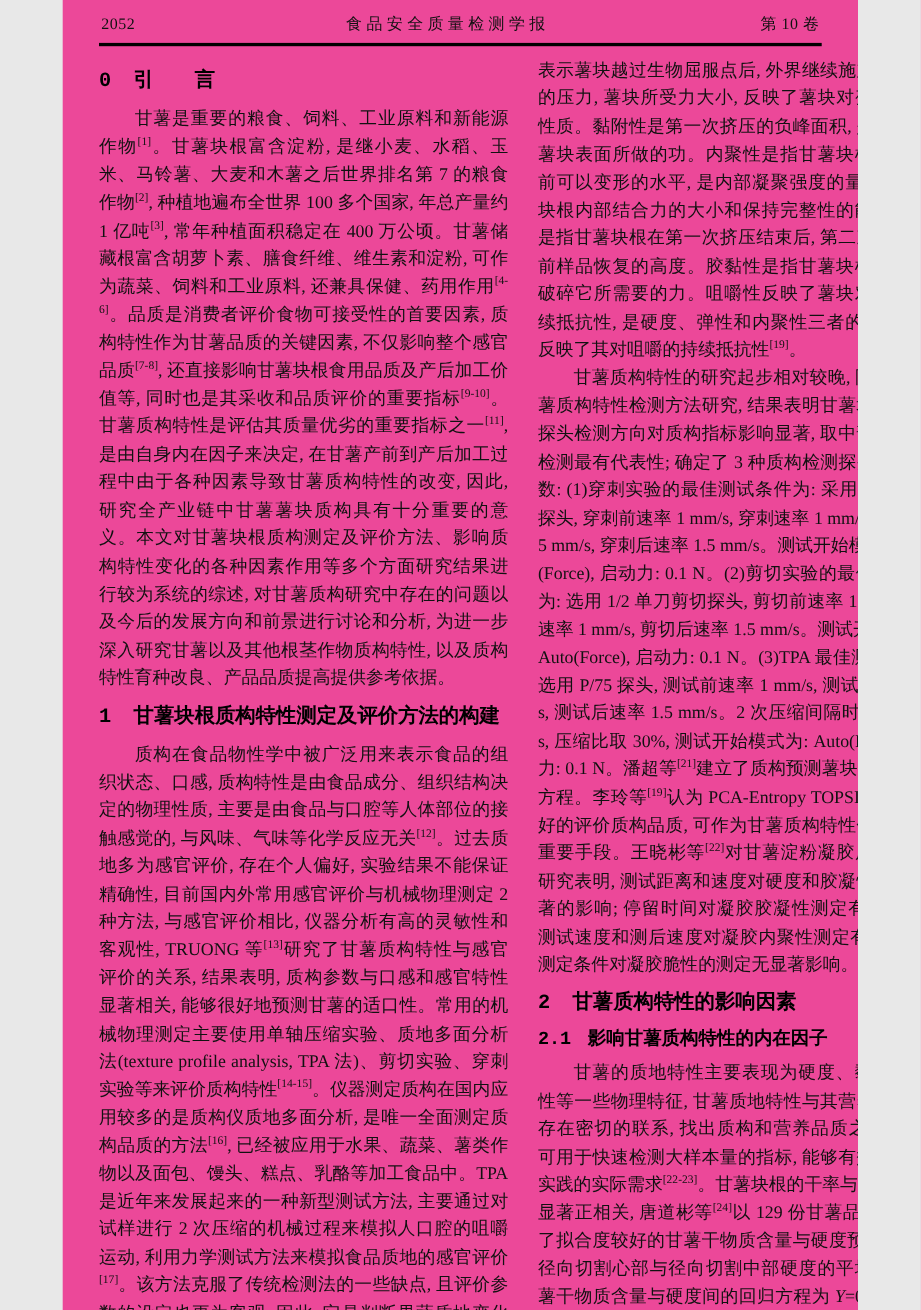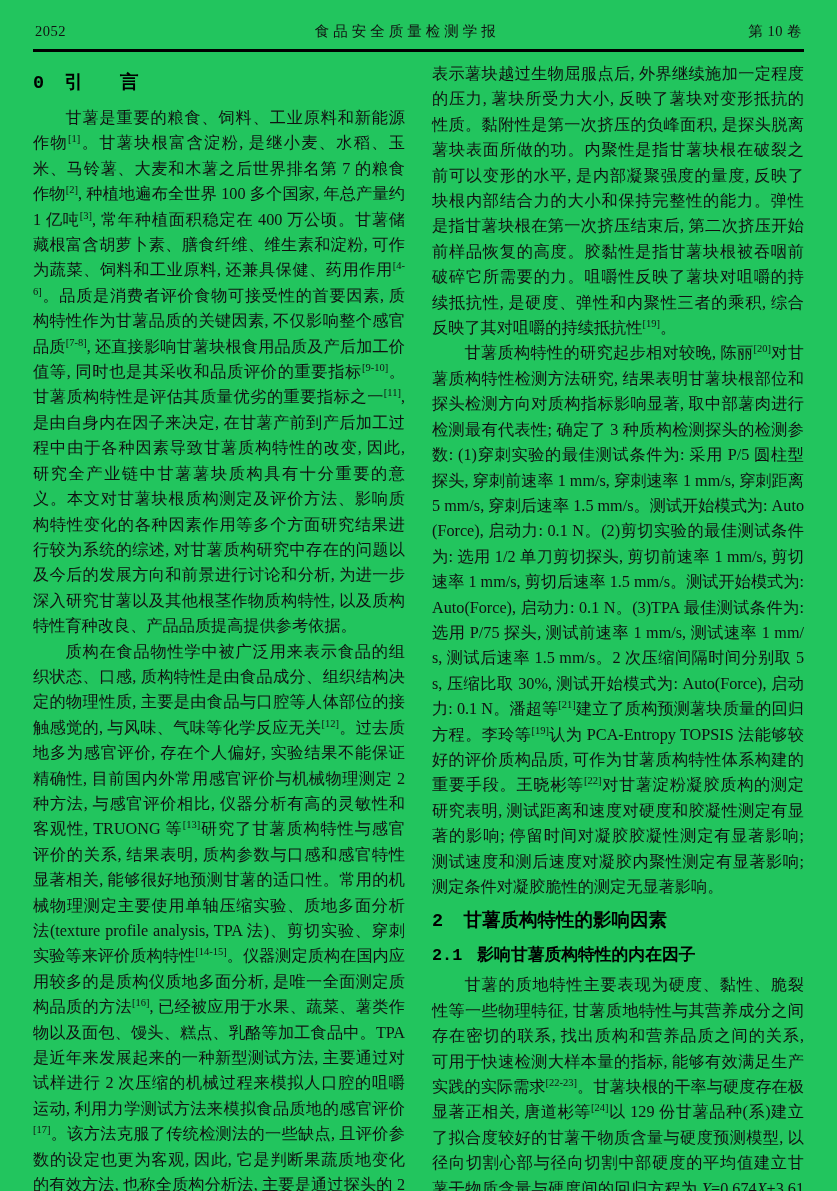--- a/index.html
+++ b/index.html
@@ -1,22 +1,22 @@
 <!DOCTYPE html>
 <html lang="zh"><head>
 <meta charset="utf-8">
 <style>
   html,body{margin:0;padding:0;background:#e8e8e8;}
   .page{
     position:relative;
-    width:837px;height:1191px;
+    width:723px;height:1191px;
     margin:0 auto;
-    background:#22c55e;
+    background:#ec4899;
     box-sizing:border-box;
-    padding:18px 33px 0 33px;
+    padding:8px 33px 0 33px;
     overflow:hidden;
     font-family:"Liberation Serif","DejaVu Serif",serif;
     color:#111111;
   }
   .page-header{
     display:flex;justify-content:space-between;align-items:baseline;
     font-size:14.5px;
     padding:4px 2px 6px 2px;
     letter-spacing:.5px;
   }
@@ -61,20 +61,21 @@
     <span class="journal">食品安全质量检测学报</span>
     <span>第 10 卷</span>
   </header>
 
   <hr class="header-rule">
 
   <main class="columns">
     <section class="col" id="col-left">
         <div class="heading h1"><span class="h-num">0</span><span>引　　言</span></div>
         <p class="para">甘薯是重要的粮食、饲料、工业原料和新能源作物<sup class="cite">[1]</sup>。甘薯块根富含淀粉, 是继小麦、水稻、玉米、马铃薯、大麦和木薯之后世界排名第 7 的粮食作物<sup class="cite">[2]</sup>, 种植地遍布全世界 100 多个国家, 年总产量约 1 亿吨<sup class="cite">[3]</sup>, 常年种植面积稳定在 400 万公顷。甘薯储藏根富含胡萝卜素、膳食纤维、维生素和淀粉, 可作为蔬菜、饲料和工业原料, 还兼具保健、药用作用<sup class="cite">[4-6]</sup>。品质是消费者评价食物可接受性的首要因素, 质构特性作为甘薯品质的关键因素, 不仅影响整个感官品质<sup class="cite">[7-8]</sup>, 还直接影响甘薯块根食用品质及产后加工价值等, 同时也是其采收和品质评价的重要指标<sup class="cite">[9-10]</sup>。甘薯质构特性是评估其质量优劣的重要指标之一<sup class="cite">[11]</sup>, 是由自身内在因子来决定, 在甘薯产前到产后加工过程中由于各种因素导致甘薯质构特性的改变, 因此, 研究全产业链中甘薯薯块质构具有十分重要的意义。本文对甘薯块根质构测定及评价方法、影响质构特性变化的各种因素作用等多个方面研究结果进行较为系统的综述, 对甘薯质构研究中存在的问题以及今后的发展方向和前景进行讨论和分析, 为进一步深入研究甘薯以及其他根茎作物质构特性, 以及质构特性育种改良、产品品质提高提供参考依据。</p>
+        <div class="heading h1"><span class="h-num">1</span><span>甘薯块根质构特性测定及评价方法的构建</span></div>
         <p class="para">质构在食品物性学中被广泛用来表示食品的组织状态、口感, 质构特性是由食品成分、组织结构决定的物理性质, 主要是由食品与口腔等人体部位的接触感觉的, 与风味、气味等化学反应无关<sup class="cite">[12]</sup>。过去质地多为感官评价, 存在个人偏好, 实验结果不能保证精确性, 目前国内外常用感官评价与机械物理测定 2 种方法, 与感官评价相比, 仪器分析有高的灵敏性和客观性, TRUONG 等<sup class="cite">[13]</sup>研究了甘薯质构特性与感官评价的关系, 结果表明, 质构参数与口感和感官特性显著相关, 能够很好地预测甘薯的适口性。常用的机械物理测定主要使用单轴压缩实验、质地多面分析法(texture profile analysis, TPA 法)、剪切实验、穿刺实验等来评价质构特性<sup class="cite">[14-15]</sup>。仪器测定质构在国内应用较多的是质构仪质地多面分析, 是唯一全面测定质构品质的方法<sup class="cite">[16]</sup>, 已经被应用于水果、蔬菜、薯类作物以及面包、馒头、糕点、乳酪等加工食品中。TPA 是近年来发展起来的一种新型测试方法, 主要通过对试样进行 2 次压缩的机械过程来模拟人口腔的咀嚼运动, 利用力学测试方法来模拟食品质地的感官评价<sup class="cite">[17]</sup>。该方法克服了传统检测法的一些缺点, 且评价参数的设定也更为客观, 因此, 它是判断果蔬质地变化的有效方法, 也称全质构分析法, 主要是通过探头的 2 次下压全面地反映待测物的硬度、黏附性、弹性、胶性和咀嚼性等。硬度是第一次挤压循环的最大力量峰值,</p>
       </section>
     <section class="col" id="col-right">
         <p class="para no-indent">表示薯块越过生物屈服点后, 外界继续施加一定程度的压力, 薯块所受力大小, 反映了薯块对变形抵抗的性质。黏附性是第一次挤压的负峰面积, 是探头脱离薯块表面所做的功。内聚性是指甘薯块根在破裂之前可以变形的水平, 是内部凝聚强度的量度, 反映了块根内部结合力的大小和保持完整性的能力。弹性是指甘薯块根在第一次挤压结束后, 第二次挤压开始前样品恢复的高度。胶黏性是指甘薯块根被吞咽前破碎它所需要的力。咀嚼性反映了薯块对咀嚼的持续抵抗性, 是硬度、弹性和内聚性三者的乘积, 综合反映了其对咀嚼的持续抵抗性<sup class="cite">[19]</sup>。</p>
         <p class="para">甘薯质构特性的研究起步相对较晚, 陈丽<sup class="cite">[20]</sup>对甘薯质构特性检测方法研究, 结果表明甘薯块根部位和探头检测方向对质构指标影响显著, 取中部薯肉进行检测最有代表性; 确定了 3 种质构检测探头的检测参数: (1)穿刺实验的最佳测试条件为: 采用 P/5 圆柱型探头, 穿刺前速率 1 mm/s, 穿刺速率 1 mm/s, 穿刺距离 5 mm/s, 穿刺后速率 1.5 mm/s。测试开始模式为: Auto(Force), 启动力: 0.1 N。(2)剪切实验的最佳测试条件为: 选用 1/2 单刀剪切探头, 剪切前速率 1 mm/s, 剪切速率 1 mm/s, 剪切后速率 1.5 mm/s。测试开始模式为: Auto(Force), 启动力: 0.1 N。(3)TPA 最佳测试条件为: 选用 P/75 探头, 测试前速率 1 mm/s, 测试速率 1 mm/s, 测试后速率 1.5 mm/s。2 次压缩间隔时间分别取 5 s, 压缩比取 30%, 测试开始模式为: Auto(Force), 启动力: 0.1 N。潘超等<sup class="cite">[21]</sup>建立了质构预测薯块质量的回归方程。李玲等<sup class="cite">[19]</sup>认为 PCA-Entropy TOPSIS 法能够较好的评价质构品质, 可作为甘薯质构特性体系构建的重要手段。王晓彬等<sup class="cite">[22]</sup>对甘薯淀粉凝胶质构的测定研究表明, 测试距离和速度对硬度和胶凝性测定有显著的影响; 停留时间对凝胶胶凝性测定有显著影响; 测试速度和测后速度对凝胶内聚性测定有显著影响; 测定条件对凝胶脆性的测定无显著影响。</p>
         <div class="heading h1"><span class="h-num">2</span><span>甘薯质构特性的影响因素</span></div>
         <div class="heading h2"><span class="h-num">2.1</span><span>影响甘薯质构特性的内在因子</span></div>
         <p class="para">甘薯的质地特性主要表现为硬度、黏性、脆裂性等一些物理特征, 甘薯质地特性与其营养成分之间存在密切的联系, 找出质构和营养品质之间的关系, 可用于快速检测大样本量的指标, 能够有效满足生产实践的实际需求<sup class="cite">[22-23]</sup>。甘薯块根的干率与硬度存在极显著正相关, 唐道彬等<sup class="cite">[24]</sup>以 129 份甘薯品种(系)建立了拟合度较好的甘薯干物质含量与硬度预测模型, 以径向切割心部与径向切割中部硬度的平均值建立甘薯干物质含量与硬度间的回归方程为 <i class="var">Y</i>=0.674<i class="var">X</i>+3.618 (20≤≤60, ²=0.712); 用该回归方程验证 20 个样品集, 计算所得干物质含量值与测定值相对误差为 0.2%。ANDO 等研究发现甘薯的淀粉含量与质</p>
       </section>
   </main>

